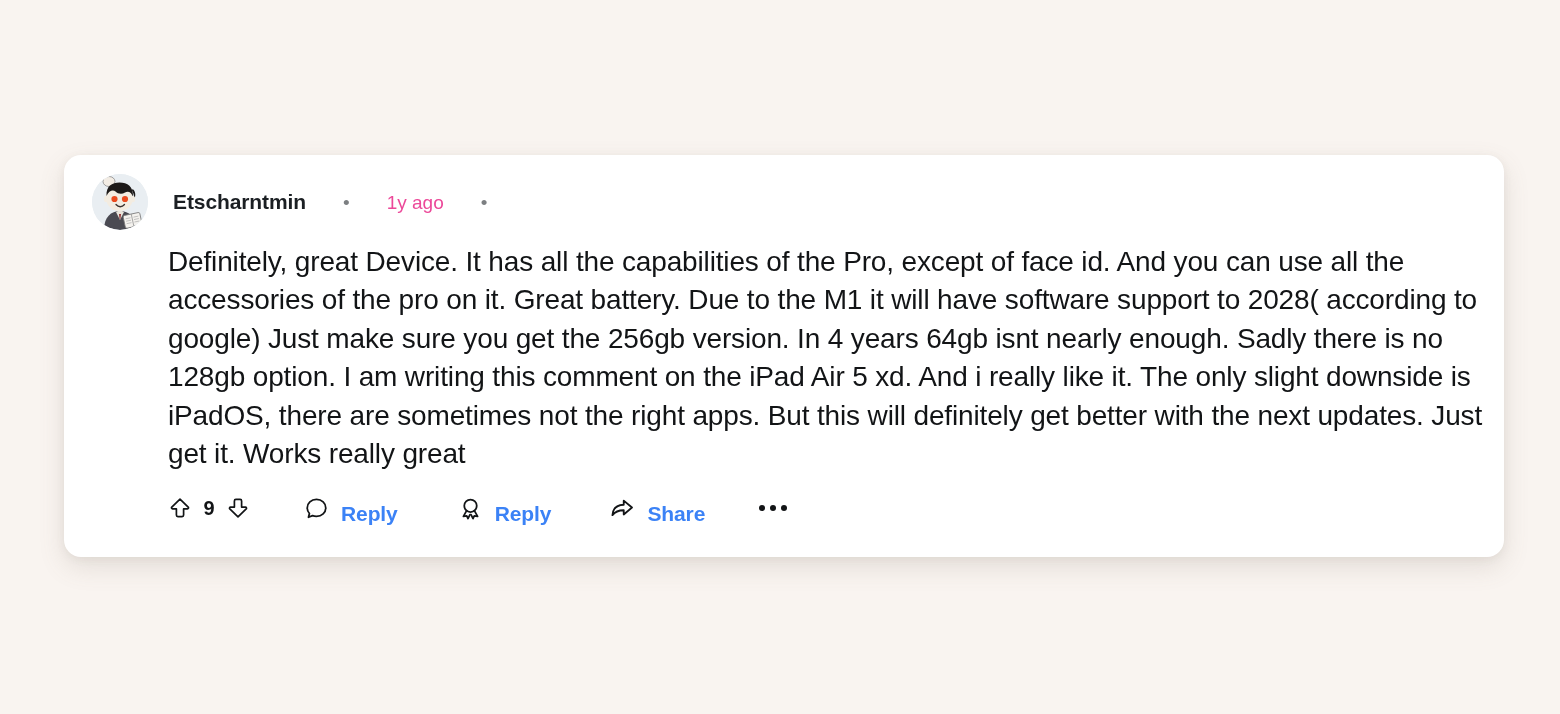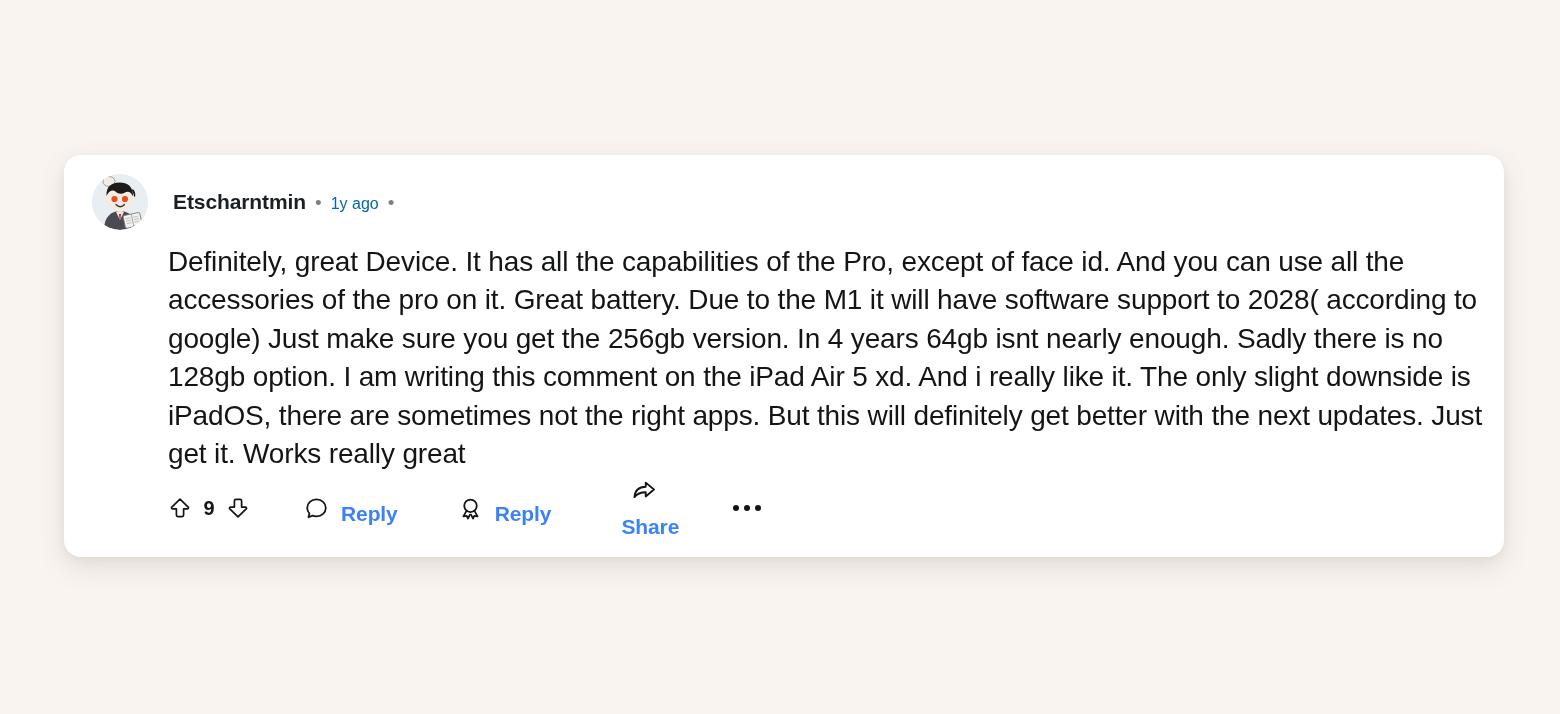--- a/index.html
+++ b/index.html
@@ -53,38 +53,39 @@
     overflow: hidden;
     flex: none;
   }
   .avatar svg { display: block; }
 
   .header-meta {
     display: flex;
     align-items: baseline;
     margin-left: 25px;
     white-space: nowrap;
+    gap: 28px;
   }
 
   .username {
     font-size: 21px;
     font-weight: bold;
     color: #1b1f23;
     letter-spacing: -0.1px;
   }
 
   .dot-sep {
     color: #7c7f82;
     font-size: 19px;
     margin: 0 9px;
   }
 
   .timestamp {
-    font-size: 16px;
-    color: #0369a1;
+    font-size: 19px;
+    color: #ec4899;
   }
 
   
   .comment-body {
     position: absolute;
     left: 104px;
     top: 88px;
     width: 1316px;
     font-size: 28px;
     line-height: 38.4px;
@@ -137,21 +138,21 @@
     font-size: 21px;
     font-weight: bold;
     color: #3b82f6;
     margin-left: 12px;
     letter-spacing: -0.1px;
     margin-top: 12px;
   }
 
   .gap-reply  { margin-left: 54px; }
   .gap-award  { margin-left: 60px; }
-  .gap-share  { margin-left: 58px; flex-direction: column; }
+  .gap-share  { margin-left: 58px; }
   .gap-more   { margin-left: 52px; }
 
   .more-dots {
     display: flex;
     align-items: center;
     gap: 5px;
     padding: 6px 2px;
     cursor: pointer;
   }
   .more-dots i {

